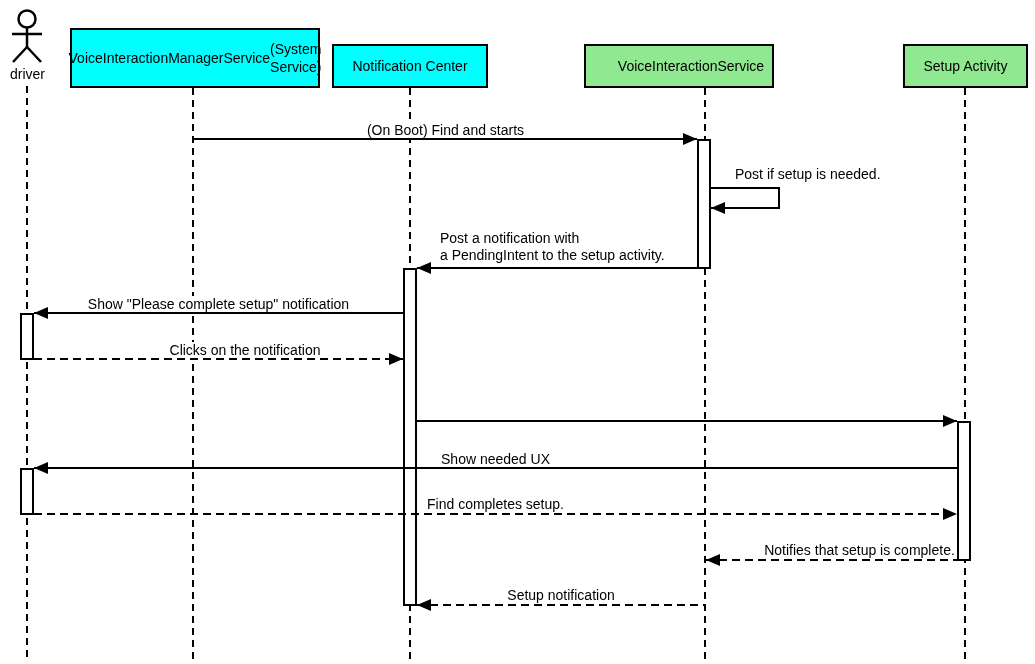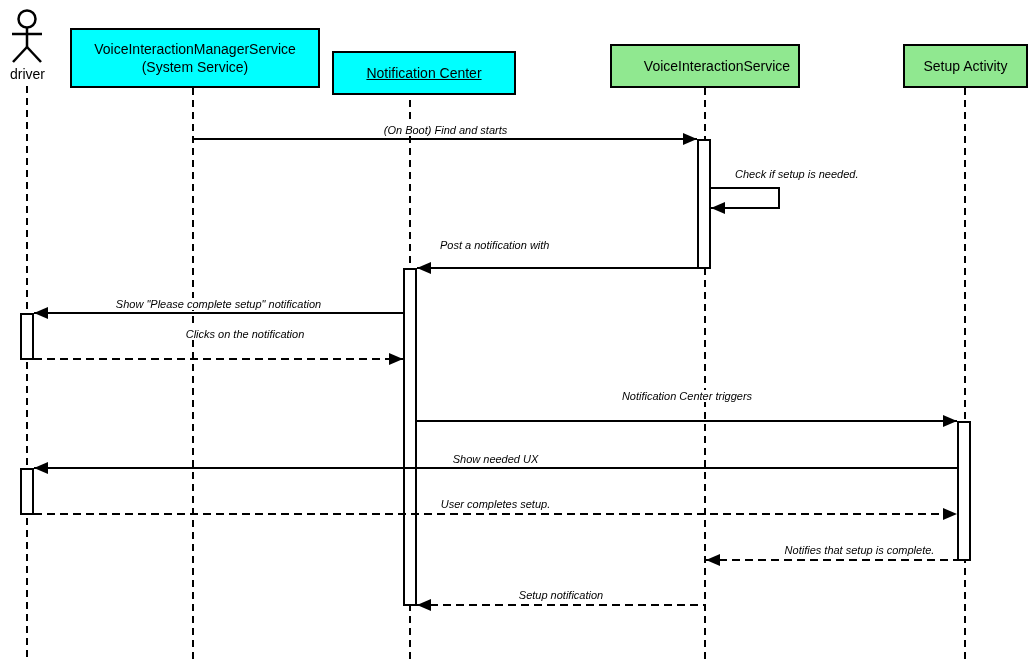--- a/index.html
+++ b/index.html
@@ -11,42 +11,42 @@
 
   
   .lifeline {
     position: absolute; width: 2px; z-index: 1;
     background: repeating-linear-gradient(to bottom, #000 0 7px, transparent 7px 12px);
   }
 
   
   .pbox {
     position: absolute; border: 2px solid #000; z-index: 2;
-    display: flex; flex-direction: column; align-items: center; justify-content: center;
+    display: flex; align-items: center; justify-content: center;
     font-size: 14px; line-height: 18px; text-align: center;
   }
 
   
   .bar { position: absolute; width: 14px; border: 2px solid #000; background: #ffffff; z-index: 2; }
 
   
   .mline { position: absolute; height: 2px; background: #000; z-index: 3; }
   .mline.dashed {
     background: repeating-linear-gradient(to right, #000 0 8px, transparent 8px 13px);
   }
   .vline { position: absolute; width: 2px; background: #000; z-index: 3; }
 
   
   .head-r, .head-l { position: absolute; width: 0; height: 0; z-index: 3;
     border-top: 6px solid transparent; border-bottom: 6px solid transparent; }
   .head-r { border-left: 14px solid #000; }
   .head-l { border-right: 14px solid #000; }
 
   
-  .mlabel { position: absolute; z-index: 4; font-size: 11px; line-height: 17px; white-space: nowrap; font-style: italic; }
+  .mlabel { position: absolute; z-index: 4; font-size: 14px; line-height: 17px; white-space: nowrap; }
   .mlabel.center { text-align: center; }
   .mlabel span { background: #ffffff; padding: 0 2px; }
 
   .actor-label { position: absolute; z-index: 2; font-size: 14px; text-align: center; }
   .actor-figure { position: absolute; z-index: 2; }
 </style>
 </head>
 <body>
 
 <div class="lifeline" style="left:26px; top:86px; height:575px;"></div>
@@ -62,25 +62,25 @@
   <line x1="19" y1="39" x2="5" y2="54" stroke="#000" stroke-width="2.5"></line>
   <line x1="19" y1="39" x2="33" y2="54" stroke="#000" stroke-width="2.5"></line>
 </svg>
 <div class="actor-label" style="left:0px; top:66px; width:55px;">driver</div>
 
 <div class="pbox" style="left: 70px; top: 28px; width: 250px; height: 60px; background-color: rgb(0, 255, 255);">
   <div>VoiceInteractionManagerService</div>
   <div>(System Service)</div>
 </div>
 
-<div class="pbox" style="left: 332px; top: 51px; width: 184px; height: 44px; background-color: rgb(0, 255, 255); text-decoration: underline;">
+<div class="pbox" style="left: 332px; top: 44px; width: 156px; height: 44px; background-color: rgb(0, 255, 255);">
   <div>Notification Center</div>
 </div>
 
-<div class="pbox" style="left: 610px; top: 44px; width: 190px; height: 44px; background-color: rgb(144, 232, 144); padding-left: 24px;">
+<div class="pbox" style="left: 584px; top: 44px; width: 190px; height: 44px; background-color: rgb(144, 232, 144); padding-left: 24px;">
   <div>VoiceInteractionService</div>
 </div>
 
 <div class="pbox" style="left: 903px; top: 44px; width: 125px; height: 44px; background-color: rgb(144, 232, 144);">
   <div>Setup Activity</div>
 </div>
 
 <div class="bar" style="left:697px; top:139px; height:130px;"></div>
 <div class="bar" style="left:403px; top:268px; height:338px;"></div>
 <div class="bar" style="left:20px; top:313px; height:47px;"></div>
@@ -91,57 +91,57 @@
 <div class="head-r" style="left:683px; top:133px;"></div>
 <div class="mlabel center" style="left:194px; top:122px; width:503px;">
   <span>(On Boot) Find and starts</span>
 </div>
 
 <div class="mline" style="left:711px; top:187px; width:69px;"></div>
 <div class="vline" style="left:778px; top:187px; height:22px;"></div>
 <div class="mline" style="left:711px; top:207px; width:69px;"></div>
 <div class="head-l" style="left:711px; top:202px;"></div>
 <div class="mlabel" style="left:733px; top:166px;">
-  <span>Check if setup is needed.</span>
+  <span>Post if setup is needed.</span>
 </div>
 
 <div class="mline" style="left:417px; top:267px; width:280px;"></div>
 <div class="head-l" style="left:417px; top:262px;"></div>
-<div class="mlabel" style="left:438px; top:237px;">
+<div class="mlabel" style="left:438px; top:230px;">
   <div><span>Post a notification with</span></div>
+  <div><span>a PendingIntent to the setup activity.</span></div>
 </div>
 
 <div class="mline" style="left:34px; top:312px; width:369px;"></div>
 <div class="head-l" style="left:34px; top:307px;"></div>
 <div class="mlabel center" style="left:34px; top:296px; width:369px;">
   <span>Show "Please complete setup" notification</span>
 </div>
 
 <div class="mline dashed" style="left:34px; top:358px; width:369px;"></div>
 <div class="head-r" style="left:389px; top:353px;"></div>
-<div class="mlabel center" style="left:34px; top:326px; width:422px;">
+<div class="mlabel center" style="left:34px; top:342px; width:422px;">
   <span>Clicks on the notification</span>
 </div>
 
 <div class="mline" style="left:417px; top:420px; width:540px;"></div>
 <div class="head-r" style="left:943px; top:415px;"></div>
 <div class="mlabel center" style="left:417px; top:388px; width:540px;">
-  <div><span>Notification Center triggers</span></div>
 </div>
 
 <div class="mline" style="left:34px; top:467px; width:923px;"></div>
 <div class="head-l" style="left:34px; top:462px;"></div>
 <div class="mlabel center" style="left:34px; top:451px; width:923px;">
   <span>Show needed UX</span>
 </div>
 
 <div class="mline dashed" style="left:34px; top:513px; width:923px;"></div>
 <div class="head-r" style="left:943px; top:508px;"></div>
 <div class="mlabel center" style="left:34px; top:496px; width:923px;">
-  <span>User completes setup.</span>
+  <span>Find completes setup.</span>
 </div>
 
 <div class="mline dashed" style="left:706px; top:559px; width:251px;"></div>
 <div class="head-l" style="left:706px; top:554px;"></div>
 <div class="mlabel center" style="left:734px; top:542px; width:251px;">
   <span>Notifies that setup is complete.</span>
 </div>
 
 <div class="mline dashed" style="left:417px; top:604px; width:288px;"></div>
 <div class="head-l" style="left:417px; top:599px;"></div>

